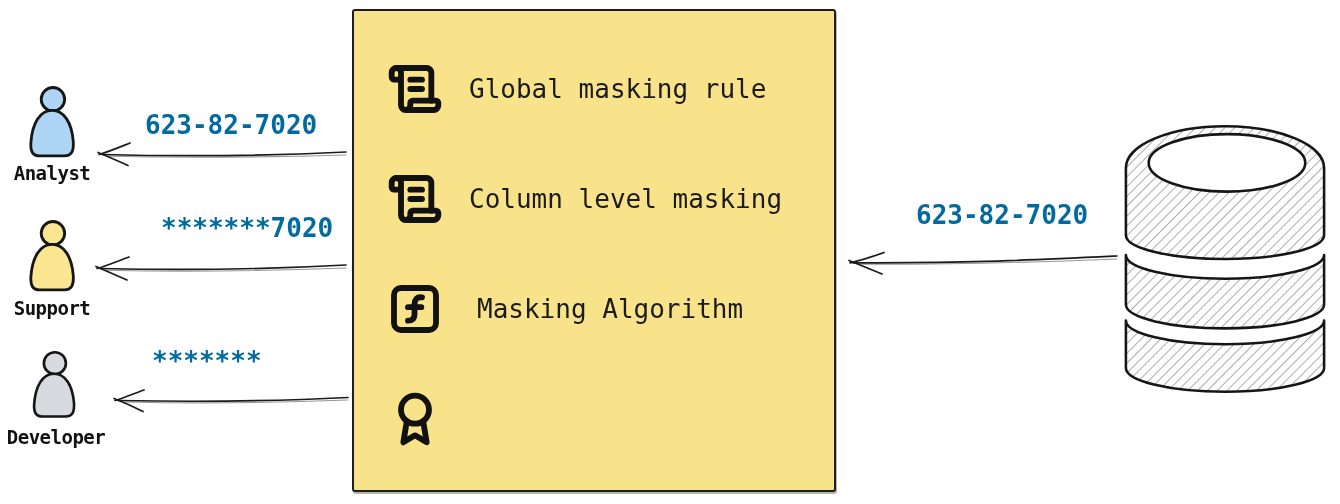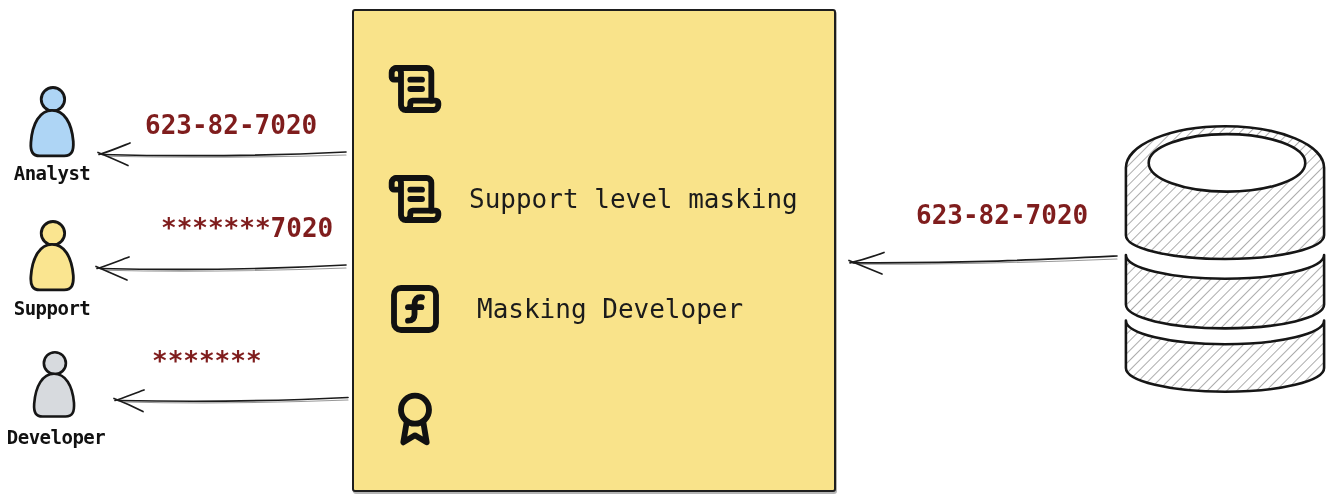--- a/index.html
+++ b/index.html
@@ -12,21 +12,21 @@
   .abs { position:absolute; }
 
   
   .persona-label {
     position:absolute; width:120px; text-align:center;
     font-size:19px; font-weight:600; color:#111; letter-spacing:-0.5px;
   }
   .persona-shape { stroke:#161616; stroke-width:3; stroke-linejoin:round; }
 
   
-  .flow-label { position:absolute; font-size:26px; font-weight:600; color:#7f1d1d; letter-spacing:0px; white-space:pre; }
+  .flow-label { position:absolute; font-size:26px; font-weight:600; color:#0369a1; letter-spacing:0px; white-space:pre; }
 
   .arrow { position:absolute; overflow:visible; }
   .al { fill:none; stroke:#1b1b1b; stroke-width:1.7; stroke-linecap:round; }
   .al.faint { stroke-width:1.1; opacity:.45; }
 
   
   .mask-box {
     position:absolute; left:352px; top:9px; width:484px; height:483px;
     border:2.5px solid #1e1e1e; border-radius:3px;
     display:flex; flex-direction:column; gap:50px; padding:48px 20px 0 33px;
@@ -98,43 +98,44 @@
 
     <div class="mask-row">
       <span class="row-icon">
         <svg viewBox="0 0 24 24">
           <path d="M15 12h-5"></path>
             <path d="M15 8h-5"></path>
           <path d="M19 17V5a2 2 0 0 0-2-2H4"></path>
           <path d="M8 21h12a2 2 0 0 0 2-2v-1a1 1 0 0 0-1-1H11a1 1 0 0 0-1 1v1a2 2 0 1 1-4 0V5a2 2 0 1 0-4 0v2a1 1 0 0 0 1 1h3"></path>
         </svg>
       </span>
+      <span class="mask-label">Global masking rule</span>
     </div>
 
     <div class="mask-row">
       <span class="row-icon">
         <svg viewBox="0 0 24 24">
           <path d="M15 12h-5"></path>
             <path d="M15 8h-5"></path>
           <path d="M19 17V5a2 2 0 0 0-2-2H4"></path>
           <path d="M8 21h12a2 2 0 0 0 2-2v-1a1 1 0 0 0-1-1H11a1 1 0 0 0-1 1v1a2 2 0 1 1-4 0V5a2 2 0 1 0-4 0v2a1 1 0 0 0 1 1h3"></path>
         </svg>
       </span>
-      <span class="mask-label">Support level masking</span>
+      <span class="mask-label">Column level masking</span>
     </div>
 
     <div class="mask-row">
       <span class="row-icon">
         <svg viewBox="0 0 24 24">
           <rect width="18" height="18" x="3" y="3" rx="3"></rect>
           <path d="M9 17c2 0 2.8-1 2.8-2.8V10c0-2 1-3.3 3.2-3"></path>
           <path d="M9 11.2h5.7"></path>
         </svg>
       </span>
-      <span class="mask-label" style="padding-left:8px">Masking Developer</span>
+      <span class="mask-label" style="padding-left:8px">Masking Algorithm</span>
     </div>
 
     <div class="mask-row">
       <span class="row-icon">
         <svg viewBox="0 0 24 24">
           <circle cx="12" cy="8" r="6"></circle>
           <path d="M15.477 12.89 17 22l-5-3-5 3 1.523-9.11"></path>
         </svg>
       </span>
     </div>

